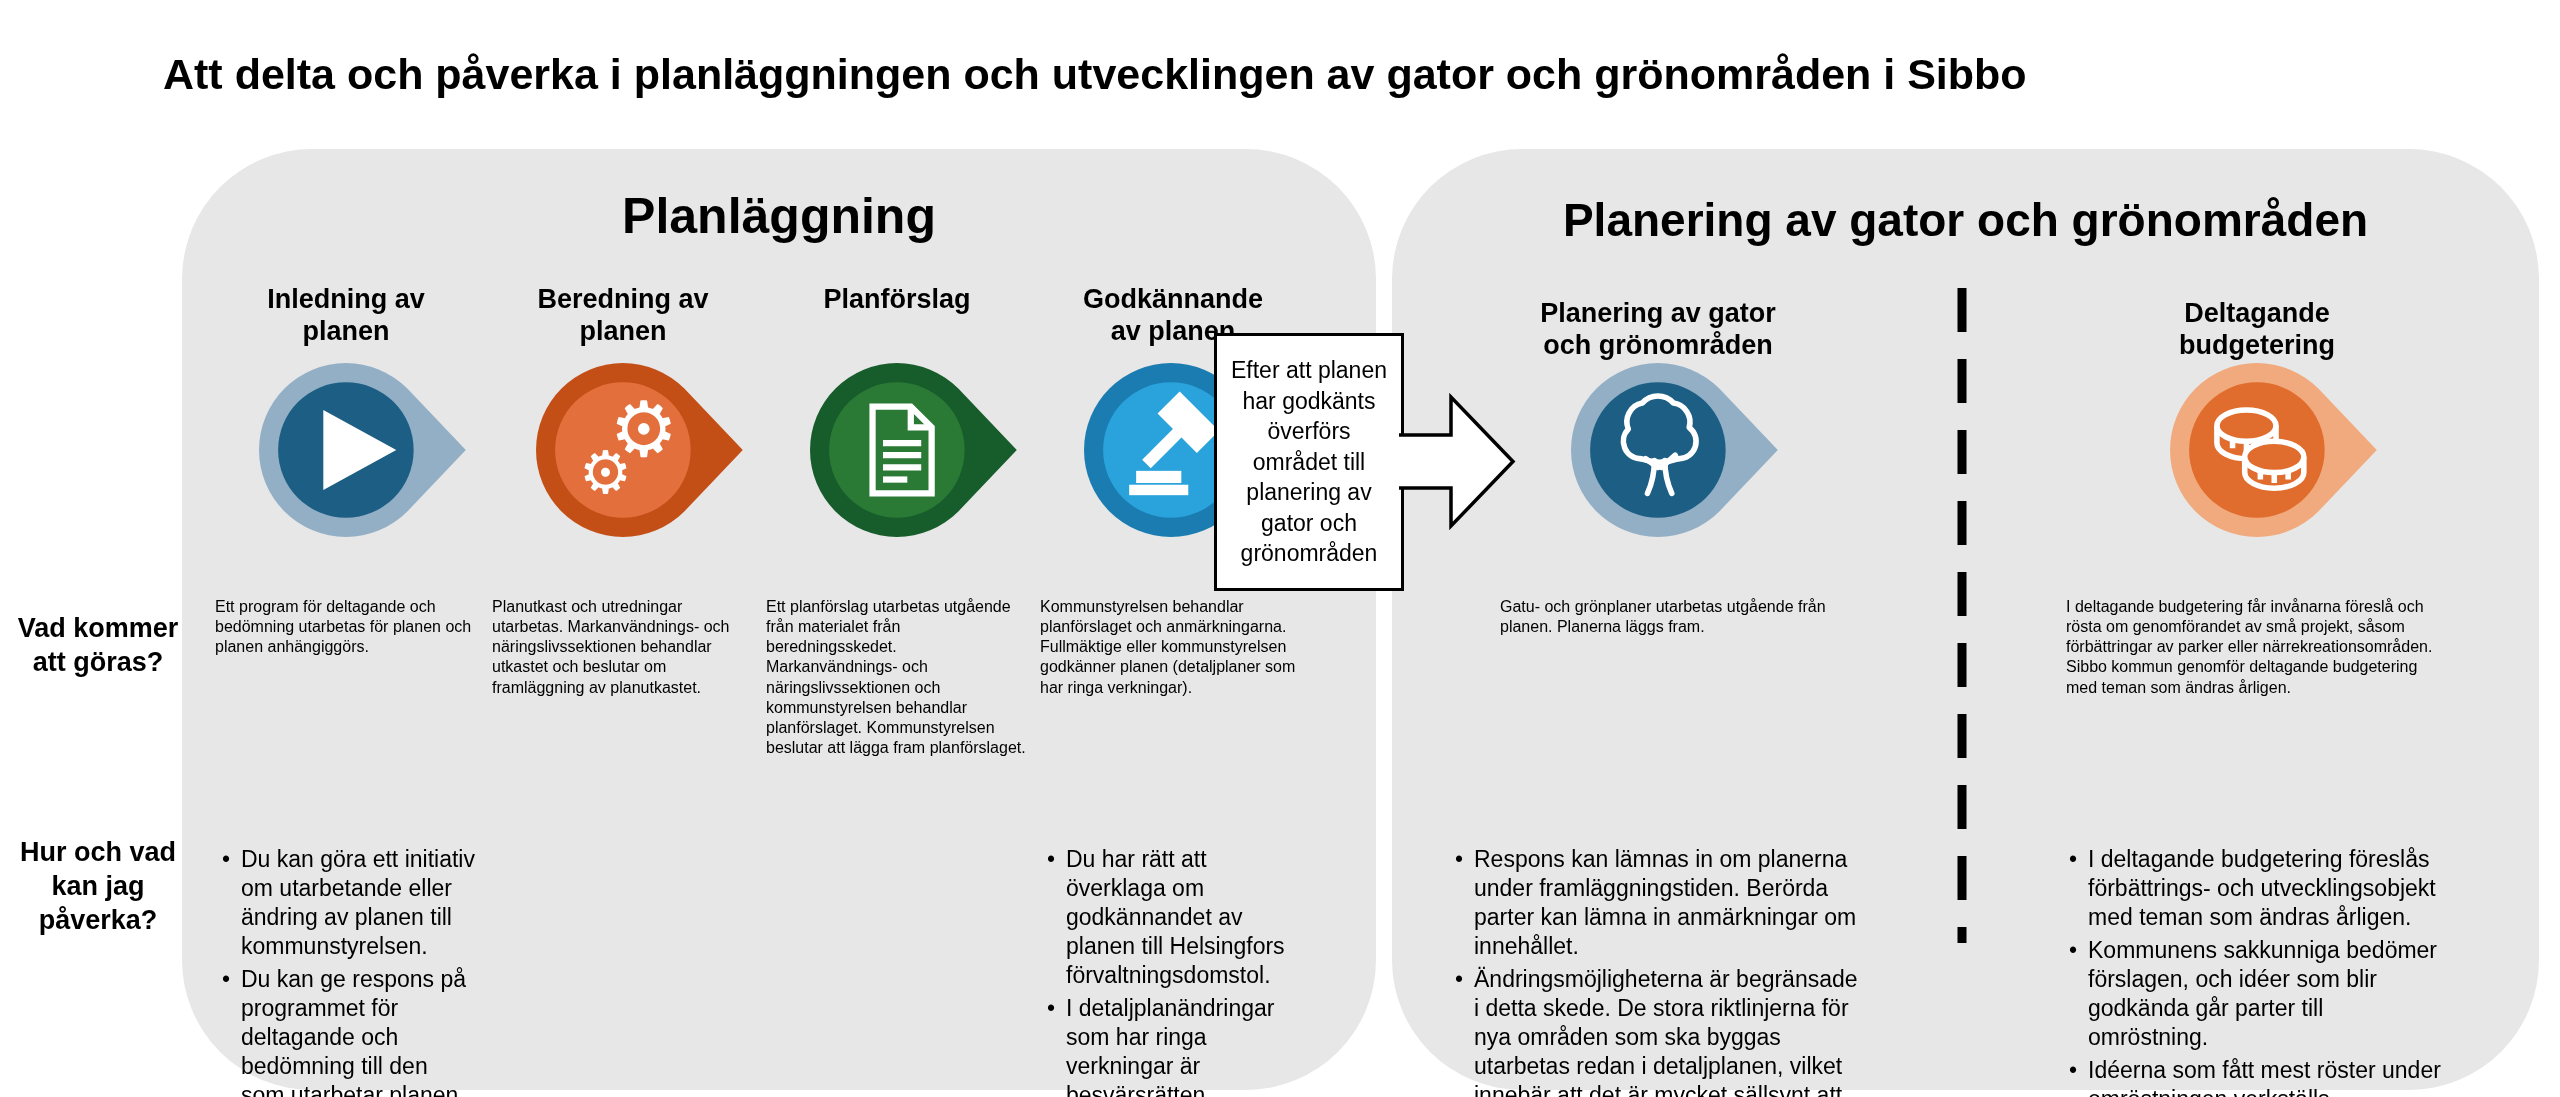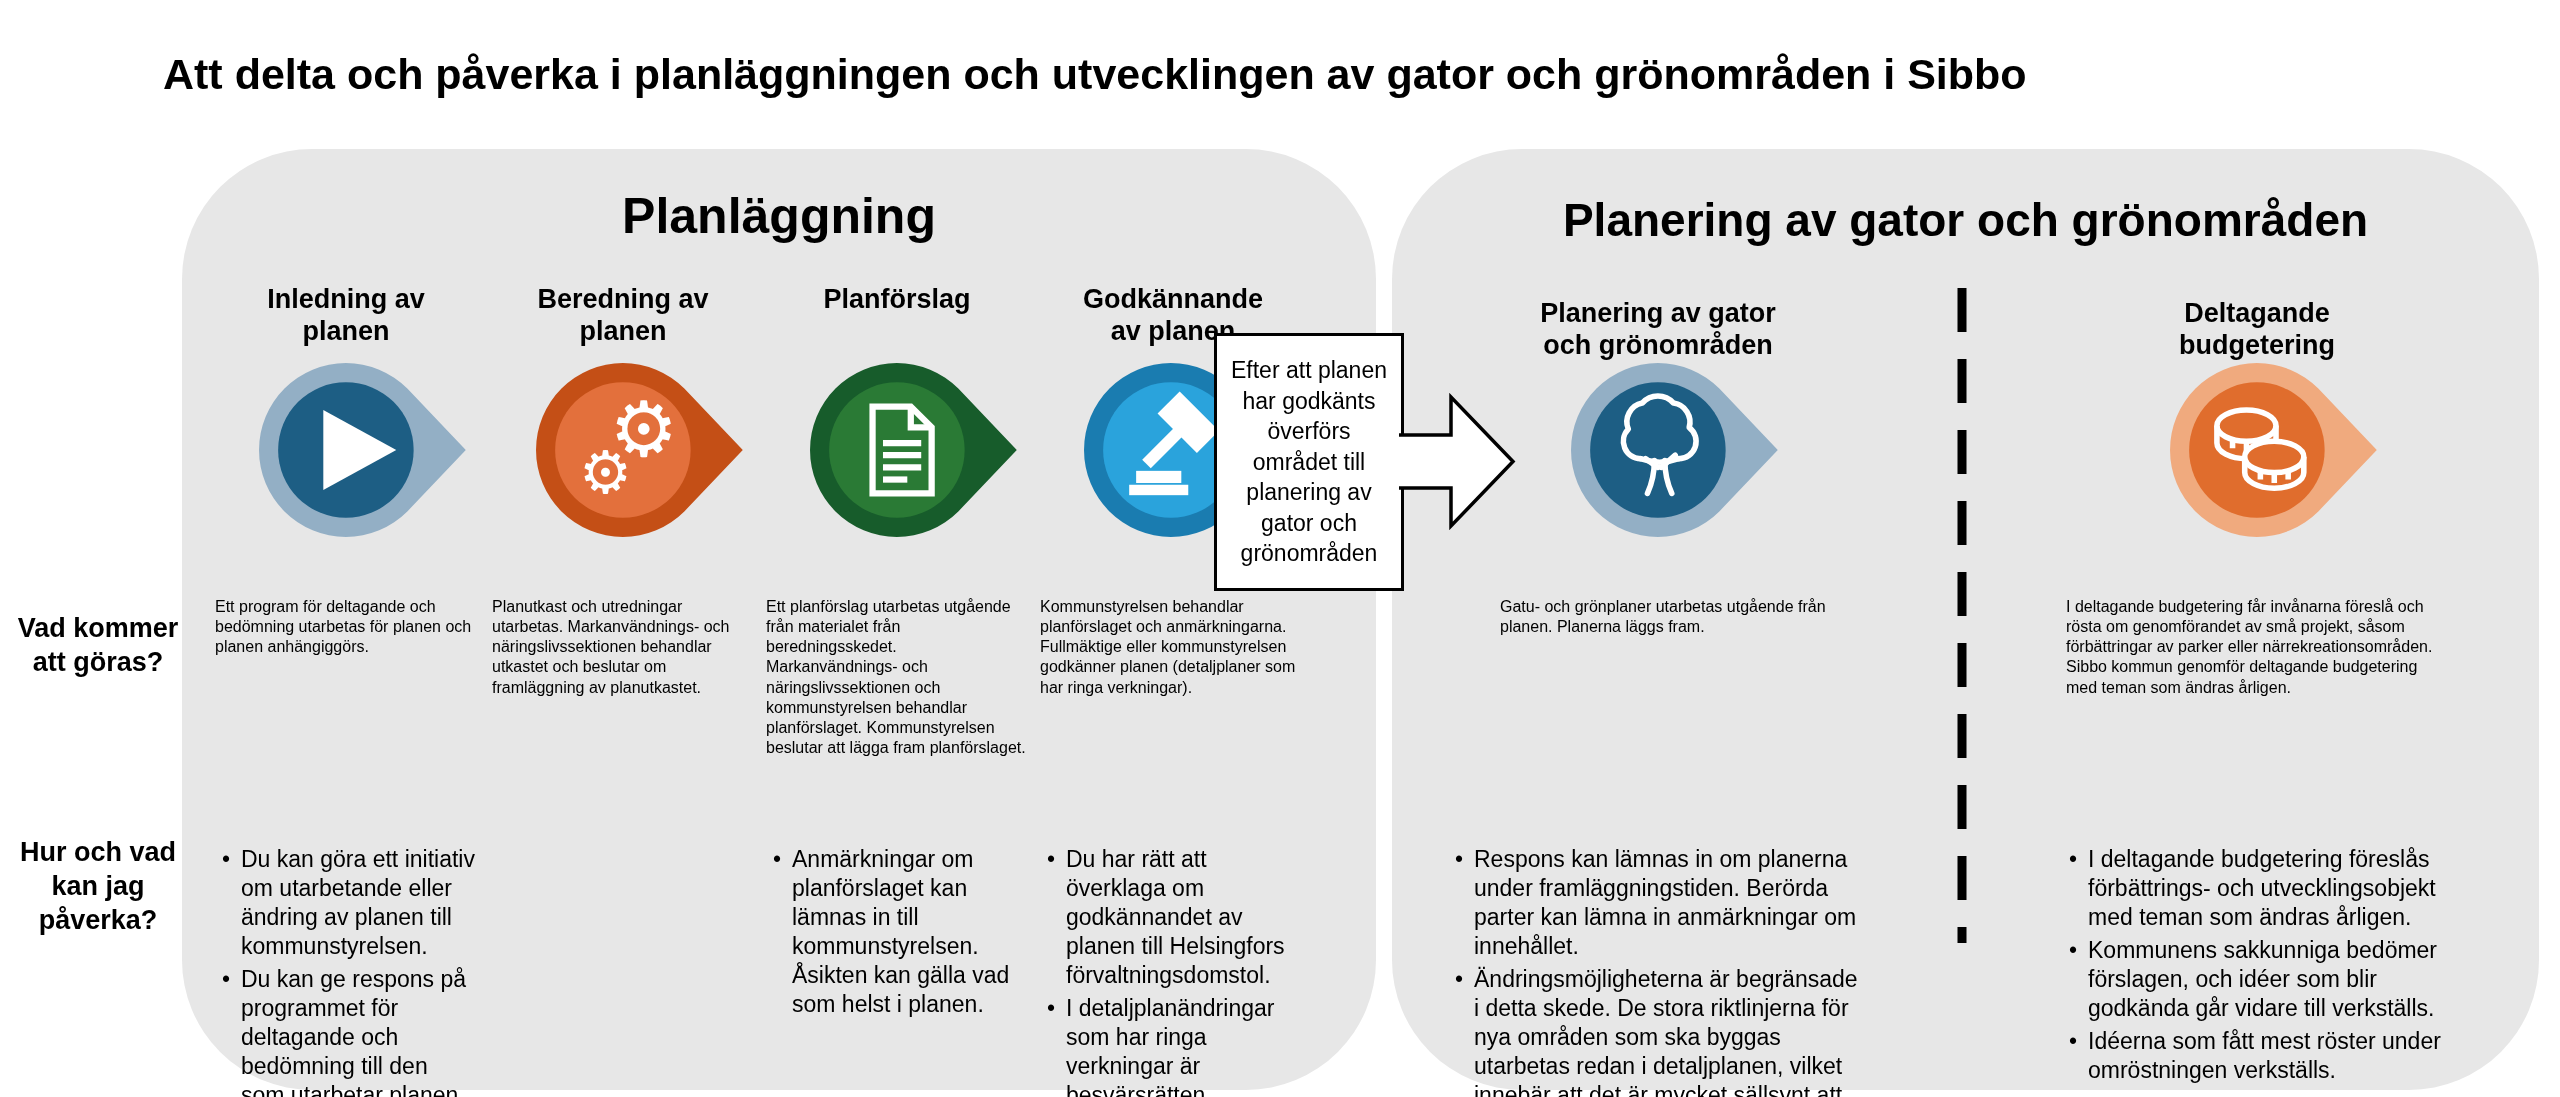--- a/index.html
+++ b/index.html
@@ -113,23 +113,20 @@
           <path d="M36,25 h22 l12,12 v38 h-34 z"></path>
           <path d="M58,25 v12 h12"></path>
           <line x1="42" y1="46" x2="64" y2="46"></line>
           <line x1="42" y1="53" x2="64" y2="53"></line>
           <line x1="42" y1="60" x2="64" y2="60"></line>
           <line x1="42" y1="67" x2="56" y2="67"></line>
         </g>
       </svg>
     </div>
     <div class="cell-what">Ett planförslag utarbetas utgående från materialet från beredningsskedet. Markanvändnings- och näringslivssektionen och kommunstyrelsen behandlar planförslaget. Kommunstyrelsen beslutar att lägga fram planförslaget.</div>
-    <ul class="cell-how">
-        <li>Anmärkningar om planförslaget kan lämnas in till kommunstyrelsen. Åsikten kan gälla vad som helst i planen.</li>
-      </ul>
   </div>
 
   <div class="col col-l" id="col-l4">
     <div class="cell-header">Godkännande av planen</div>
     <div class="cell-icon">
       <svg width="212" height="174" viewBox="0 0 122 100">
         <path d="M85.36,14.64 A50,50 0 1 0 85.36,85.36 L119,50 Z" fill="#1a7cb0"></path>
         <circle cx="50" cy="50" r="39" fill="#2aa3dc"></circle>
         <g fill="#ffffff">
           <rect x="-16" y="-9" width="32" height="18" transform="translate(60,34) rotate(45)"></rect>
@@ -192,18 +189,18 @@
           <path d="M36,43 v6 M44,45 v6 M52,43 v6"></path>
           <path d="M43,54 v9 a17,9 0 0 0 34,0 v-9" fill="#e06d2d"></path>
           <ellipse cx="60" cy="54" rx="17" ry="9" fill="#e06d2d"></ellipse>
           <path d="M52,61 v6 M60,63 v6 M68,61 v6"></path>
         </g>
       </svg>
     </div>
     <div class="cell-what">I deltagande budgetering får invånarna föreslå och rösta om genomförandet av små projekt, såsom förbättringar av parker eller närrekreationsområden. Sibbo kommun genomför deltagande budgetering med teman som ändras årligen.</div>
     <ul class="cell-how">
         <li>I deltagande budgetering föreslås förbättrings- och utvecklingsobjekt med teman som ändras årligen.</li>
-        <li>Kommunens sakkunniga bedömer förslagen, och idéer som blir godkända går vidare till verkställs.</li>
+        <li>Kommunens sakkunniga bedömer förslagen, och idéer som blir godkända går parter till omröstning.</li>
         <li>Idéerna som fått mest röster under omröstningen verkställs.</li>
       </ul>
   </div>
 
 </div>
 
 </body></html>

